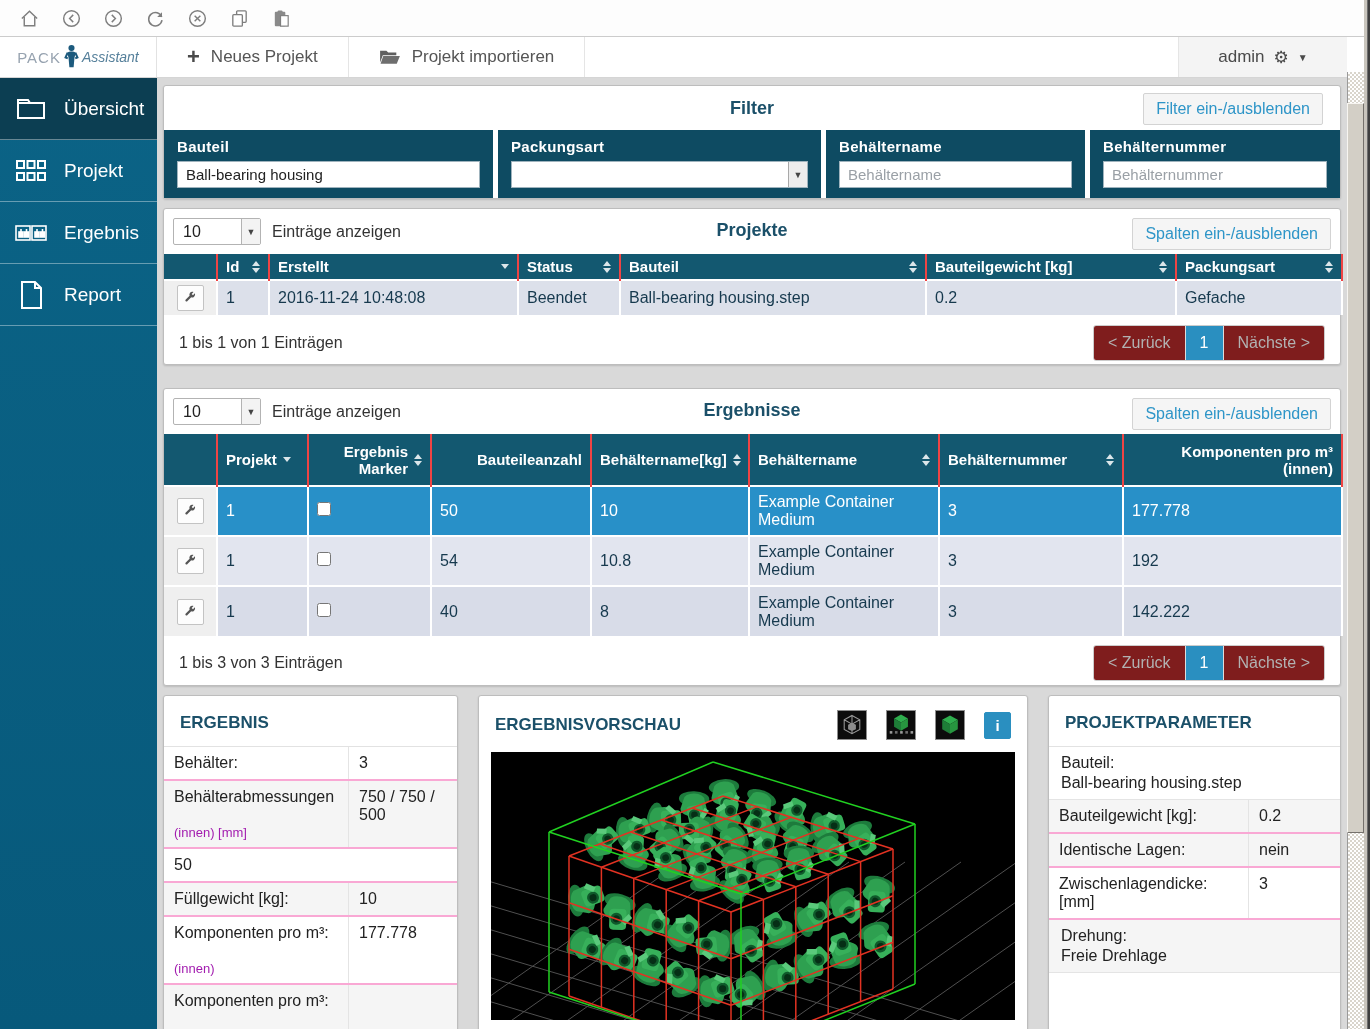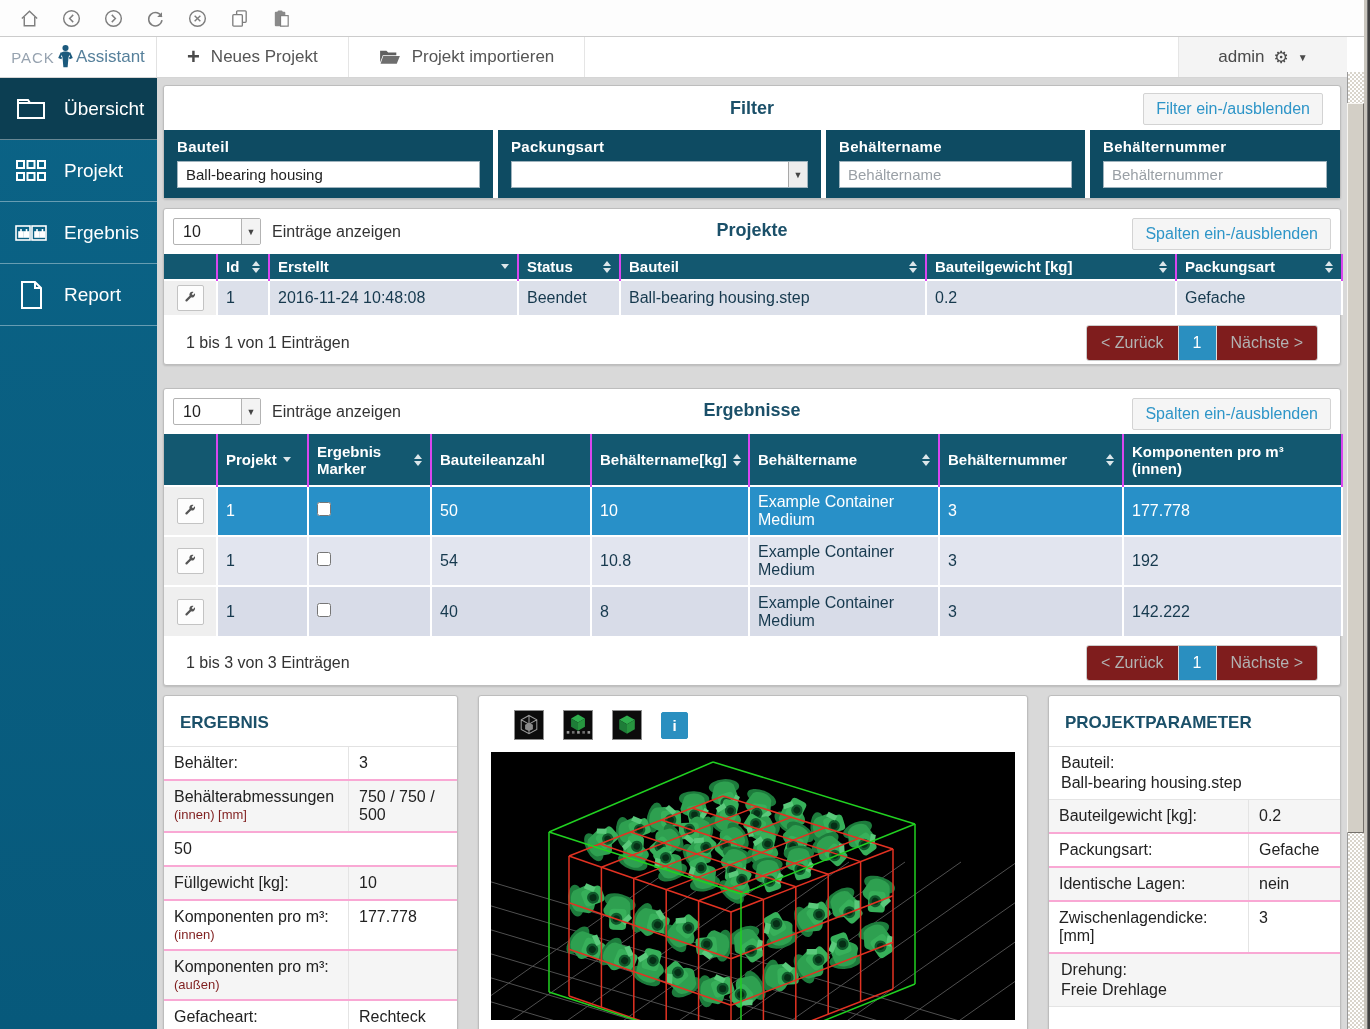--- a/index.html
+++ b/index.html
@@ -10,21 +10,21 @@
   .browser-bar{position:absolute;top:0;left:0;width:1370px;height:37px;background:#fdfdfd;
     border-bottom:1px solid #cccccc;display:flex;align-items:center;padding-left:19px;gap:21px}
   .bicon{width:21px;height:21px;display:block;cursor:pointer}
 
   
   .app-header{position:absolute;top:37px;left:0;width:1347px;height:41px;background:#ffffff;
     border-bottom:1px solid #d5d5d5;display:flex;align-items:stretch}
   .logo-box{width:157px;border-right:1px solid #e2e2e2;display:flex;align-items:center;justify-content:center}
   .logo-pack{font-weight:normal;font-size:15px;letter-spacing:1px;color:#97a3b0}
   .logo-person{width:17px;height:26px;margin:0 2px}
-  .logo-assistant{font-size:17px;color:#56809b}
+  .logo-assistant{font-style:italic;font-size:14px;color:#56809b}
   .hdr-btn{display:flex;align-items:center;gap:11px;padding:0 30px;border-right:1px solid #e5e5e5;
     font-size:17px;color:#555;cursor:pointer;background:#fff}
   .hdr-plus{font-size:22px;font-weight:bold;color:#4a4a4a;line-height:1}
   .hdr-spacer{flex:1}
   .admin-box{width:169px;background:#f4f4f4;border-left:1px solid #e5e5e5;display:flex;align-items:center;
     justify-content:center;gap:9px;font-size:17px;color:#4a4a4a;cursor:pointer}
   .gear{font-size:17px;color:#4a4a4a}
   .caret{font-size:10px;color:#4a4a4a}
 
   
@@ -63,39 +63,39 @@
   .pagesize{width:88px;height:27px;background:#fff;border:1px solid #b3b3b3;border-radius:2px;
     display:flex;cursor:pointer}
   .pagesize .num{flex:1;padding-left:9px;font-size:16px;color:#222;display:flex;align-items:center}
   .pagesize .cdrop{width:19px;border-left:1px solid #b3b3b3;background:#f3f3f3;display:flex;
     align-items:center;justify-content:center;font-size:9px;color:#444}
   .entries-lbl{font-size:16px;color:#333;line-height:27px}
   .tbl-title{position:absolute;left:0;right:0;top:0;text-align:center;line-height:42px;pointer-events:none}
   .cols-btn{margin-left:auto}
 
   table.dtable{width:100%;border-collapse:collapse;table-layout:fixed}
-  .dtable th{background:#135870;color:#fff;font-size:15px;font-weight:bold;text-align:left;
-    padding:4px 8px;border-right:2px solid #d946ef;vertical-align:middle;cursor:pointer}
+  .dtable th{background:#135870;color:#fff;font-size:15px;font-weight:bold;text-align:right;
+    padding:4px 8px;border-right:2px solid #ef4444;vertical-align:middle;cursor:pointer}
   .dtable th .thin{display:flex;justify-content:space-between;align-items:center;gap:6px}
   .dtable td{font-size:16px;color:#16394e;padding:6px 8px;border-right:2px solid #fff;
     border-top:2px solid #fff;vertical-align:middle}
   .row-a td{background:#dce0ea}
   .row-b td{background:#e2e5ef}
   .row-c td{background:#d8dce8}
   .row-sel td{background:#2890c8;color:#fff}
   .dtable td.toolcell{background:#efefef;text-align:center;padding:4px}
   .wrench-btn{width:27px;height:26px;background:#fdfdfd;border:1px solid #c3c3c3;border-radius:2px;
     display:inline-flex;align-items:center;justify-content:center;cursor:pointer}
   .sort{display:inline-flex;flex-direction:column;gap:2px;flex:0 0 auto}
   .sort i{display:block;width:0;height:0;border-left:4px solid transparent;border-right:4px solid transparent}
   .sort .up{border-bottom:5px solid rgba(255,255,255,.85)}
   .sort .dn{border-top:5px solid rgba(255,255,255,.85)}
   .marker-cb{width:14px;height:14px;cursor:pointer}
 
-  .tbl-footer{position:relative;padding:0 22px;display:flex;align-items:center}
+  .tbl-footer{position:relative;padding:0 15px;display:flex;align-items:center}
   .finfo{font-size:16px;color:#333}
   .pager{margin-left:auto;display:flex;border:1px solid #ccc;border-radius:3px;overflow:hidden}
   .pg{padding:8px 14px;font-size:16px;color:#b2b2b2;background:#7f1d1d;border-left:1px solid #ddd;cursor:pointer}
   .pg:first-child{border-left:none}
   .pg.active{background:#2a8fc0;color:#fff}
 
   #projekte-card{top:208px;left:163px;width:1178px;height:157px}
   #projekte-card .tbl-footer{height:55px}
   #ergebnisse-card{top:388px;left:163px;width:1178px;height:298px}
   #ergebnisse-card .tbl-footer{height:54px}
@@ -106,21 +106,21 @@
     border-bottom:1px solid #e2e2e2}
   #ergebnis-card{top:695px;left:163px;width:295px;height:345px}
   #preview-card{top:695px;left:478px;width:550px;height:345px}
   #param-card{top:695px;left:1048px;width:293px;height:345px}
 
   .kv-row{display:flex;border-bottom:2px solid #f9a8d4;font-size:16px;color:#222}
   .kv-row.alt{background:#f5f5f5}
   .kv-label{padding:7px 10px;border-right:1px solid #e4e4e4}
   #ergebnis-card .kv-label{width:185px;flex:0 0 185px}
   #param-card .kv-label{width:200px;flex:0 0 200px}
-  .kv-label .sub{display:block;font-size:13px;color:#7f1d1d;margin-top:1px}
+  .kv-label .sub{display:block;font-size:13px;color:#a21caf;margin-top:19px}
   .kv-value{flex:1;padding:7px 10px}
   .kv-stacked{display:block;border-bottom:1px solid #e4e4e4;font-size:16px;color:#222;padding:7px 12px}
   .kv-stacked.alt{background:#f5f5f5}
   .kv-stacked .l2{display:block;margin-top:2px}
 
   
   .preview-head{display:flex;align-items:center;padding:14px 16px 12px}
   .preview-head .sec-title{font-size:17px;flex:1}
   .view-btn{width:30px;height:30px;background:#0c0c0c;border:1px solid #8d8d8d;margin-left:19px;
     cursor:pointer;padding:0;display:flex;align-items:center;justify-content:center}
@@ -532,20 +532,21 @@
     <span class="kv-value"></span>
   </div>
   <div class="kv-row">
     <span class="kv-label">Gefacheart:</span>
     <span class="kv-value">Rechteck</span>
   </div>
 </div>
 
 <div class="card" id="preview-card">
   <div class="preview-head">
+    <span class="sec-title">ERGEBNISVORSCHAU</span>
     <button class="view-btn">
       <svg width="26" height="26" viewBox="0 0 30 30" fill="none" stroke="#9a9a9a" stroke-width="1.2">
         <path d="M15 4 l9 5 v11 l-9 5 -9 -5 V9 Z M15 4 v10 M6 9 l9 5 m9 -5 l-9 5 M15 25 V14"></path>
         <path d="M15 12.5 l4.5 2.3 v5 L15 22 l-4.5 -2.2 v-5 Z" fill="#8c8c8c" stroke="none"></path>
       </svg>
     </button>
     <button class="view-btn">
       <svg width="26" height="26" viewBox="0 0 30 30">
         <rect x="2" y="22" width="3" height="3" fill="#9a9a9a"></rect>
           <rect x="8" y="22" width="3" height="3" fill="#6f6f6f"></rect>
@@ -709,24 +710,20 @@
 <div class="card" id="param-card">
   <div class="panel-title">PROJEKTPARAMETER</div>
   <div class="kv-stacked">
     <span>Bauteil:</span>
     <span class="l2">Ball-bearing housing.step</span>
   </div>
   <div class="kv-row alt">
     <span class="kv-label">Bauteilgewicht [kg]:</span>
     <span class="kv-value">0.2</span>
   </div>
-  <div class="kv-row">
-    <span class="kv-label">Packungsart:</span>
-    <span class="kv-value">Gefache</span>
-  </div>
   <div class="kv-row alt">
     <span class="kv-label">Identische Lagen:</span>
     <span class="kv-value">nein</span>
   </div>
   <div class="kv-row">
     <span class="kv-label">Zwischenlagendicke:[mm]</span>
     <span class="kv-value">3</span>
   </div>
   <div class="kv-stacked alt">
     <span>Drehung:</span>

